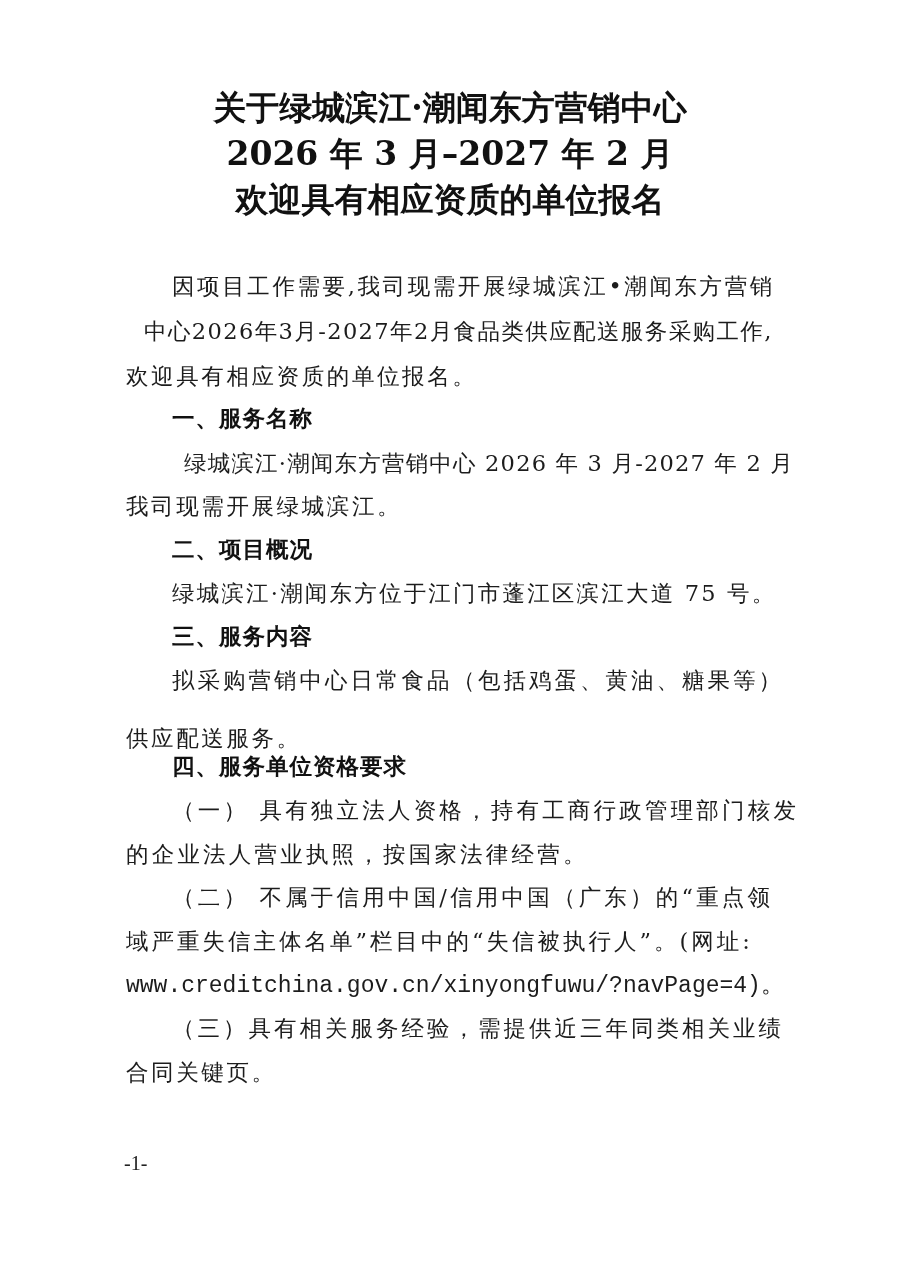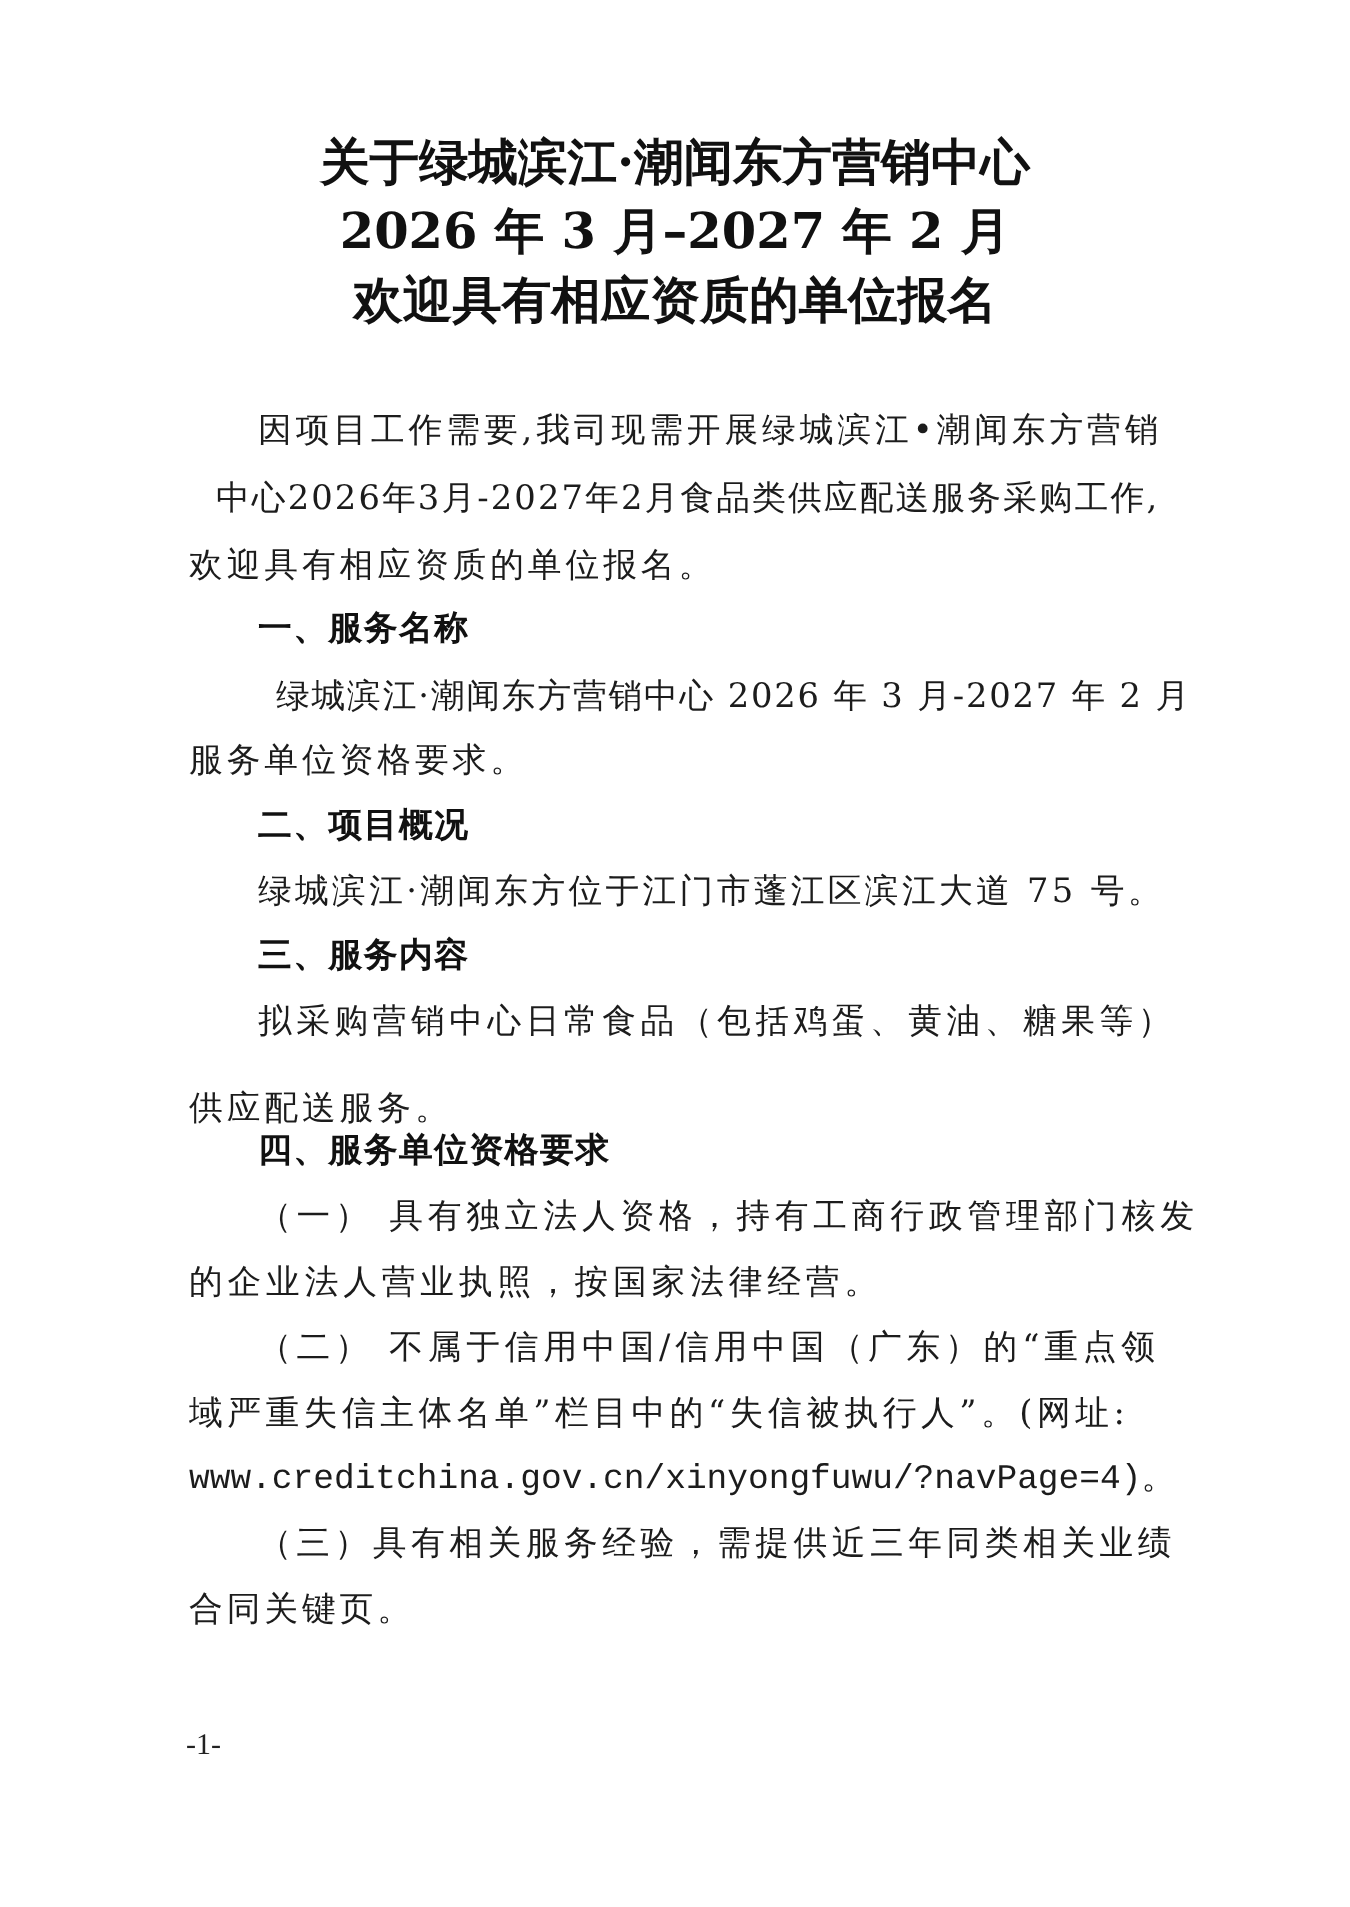--- a/index.html
+++ b/index.html
@@ -75,21 +75,21 @@
     <div>2026 年 3 月–2027 年 2 月</div>
     <div>欢迎具有相应资质的单位报名</div>
   </div>
 
   <div class="line" style="left:172px; top:271px;">因项目工作需要,我司现需开展绿城滨江•潮闻东方营销</div>
   <div class="line" style="left:126px; top:316px; letter-spacing:1.4px;margin-left:18px;">中心2026年3月-2027年2月食品类供应配送服务采购工作,</div>
   <div class="line" style="left:126px; top:361px;">欢迎具有相应资质的单位报名。</div>
 
   <div class="heading" style="left:172px; top:403px;">一、服务名称</div>
   <div class="line" style="left:172px; top:448px; letter-spacing:1.2px;margin-left:12px;">绿城滨江·潮闻东方营销中心 2026 年 3 月-2027 年 2 月</div>
-  <div class="line" style="left:126px; top:491px;">服务单位资格要求。</div>
+  <div class="line" style="left:126px; top:491px;">我司现需开展绿城滨江。</div>
 
   <div class="heading" style="left:172px; top:534px;">二、项目概况</div>
   <div class="line" style="left:172px; top:578px; letter-spacing:2.2px;">绿城滨江·潮闻东方位于江门市蓬江区滨江大道 75 号。</div>
 
   <div class="heading" style="left:172px; top:621px;">三、服务内容</div>
   <div class="line" style="left:172px; top:665px; letter-spacing:3px;">拟采购营销中心日常食品（包括鸡蛋、黄油、糖果等）</div>
   <div class="line" style="left:126px; top:708px;margin-top:15px;">供应配送服务。</div>
 
   <div class="heading" style="left:172px; top:751px;">四、服务单位资格要求</div>
 

